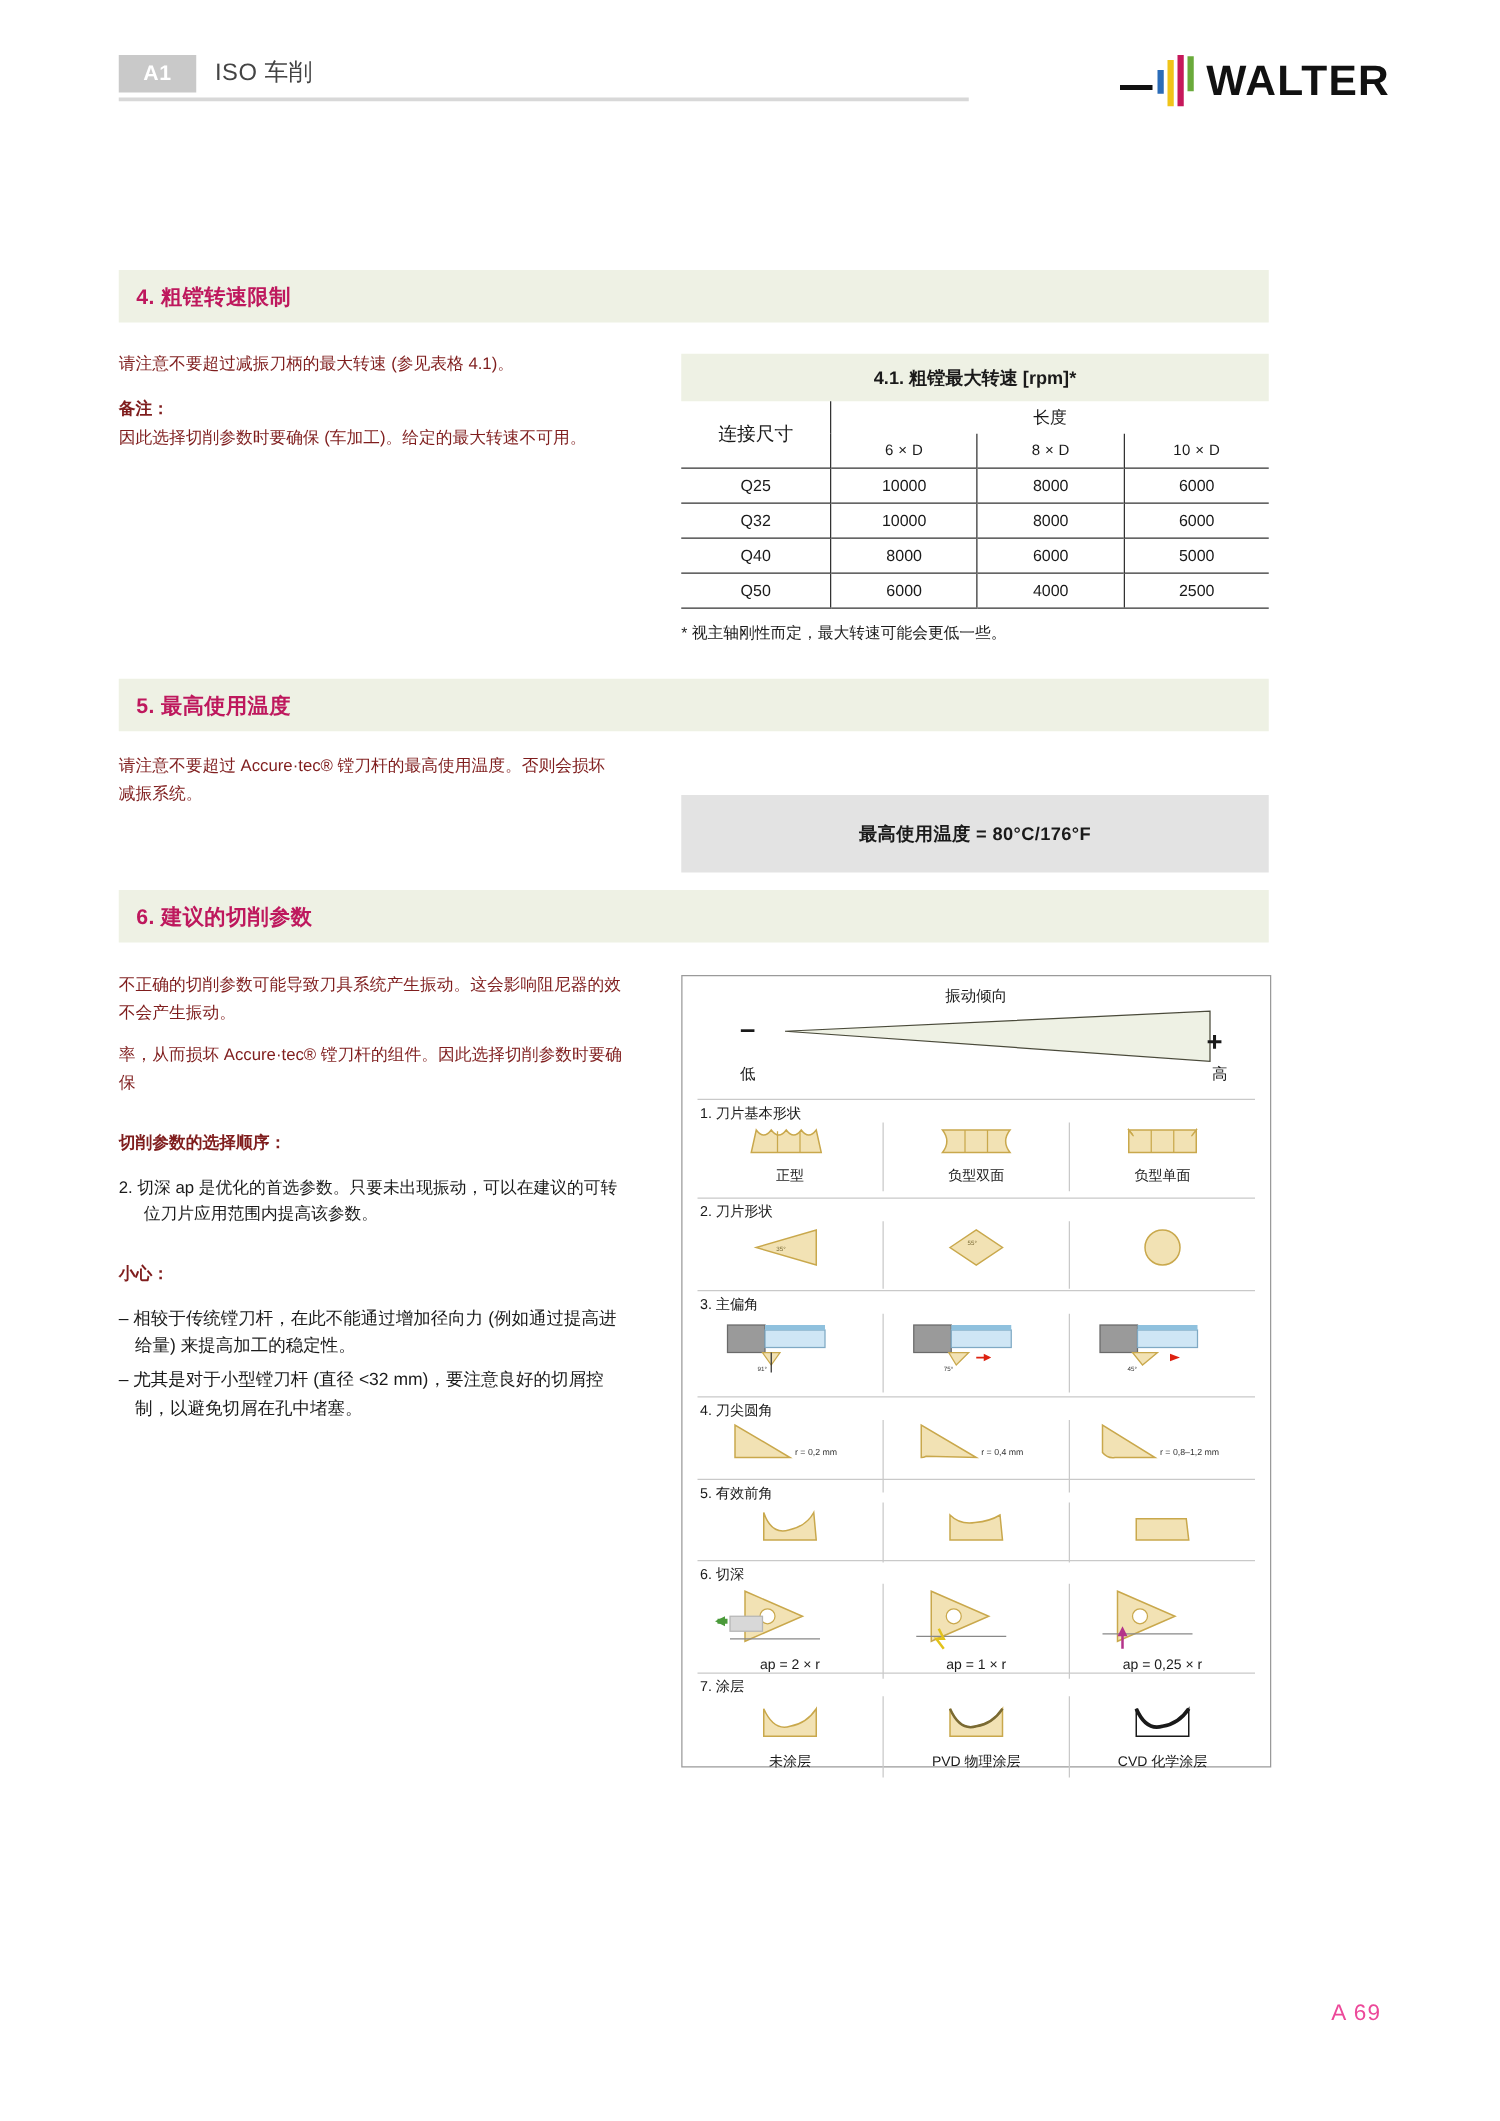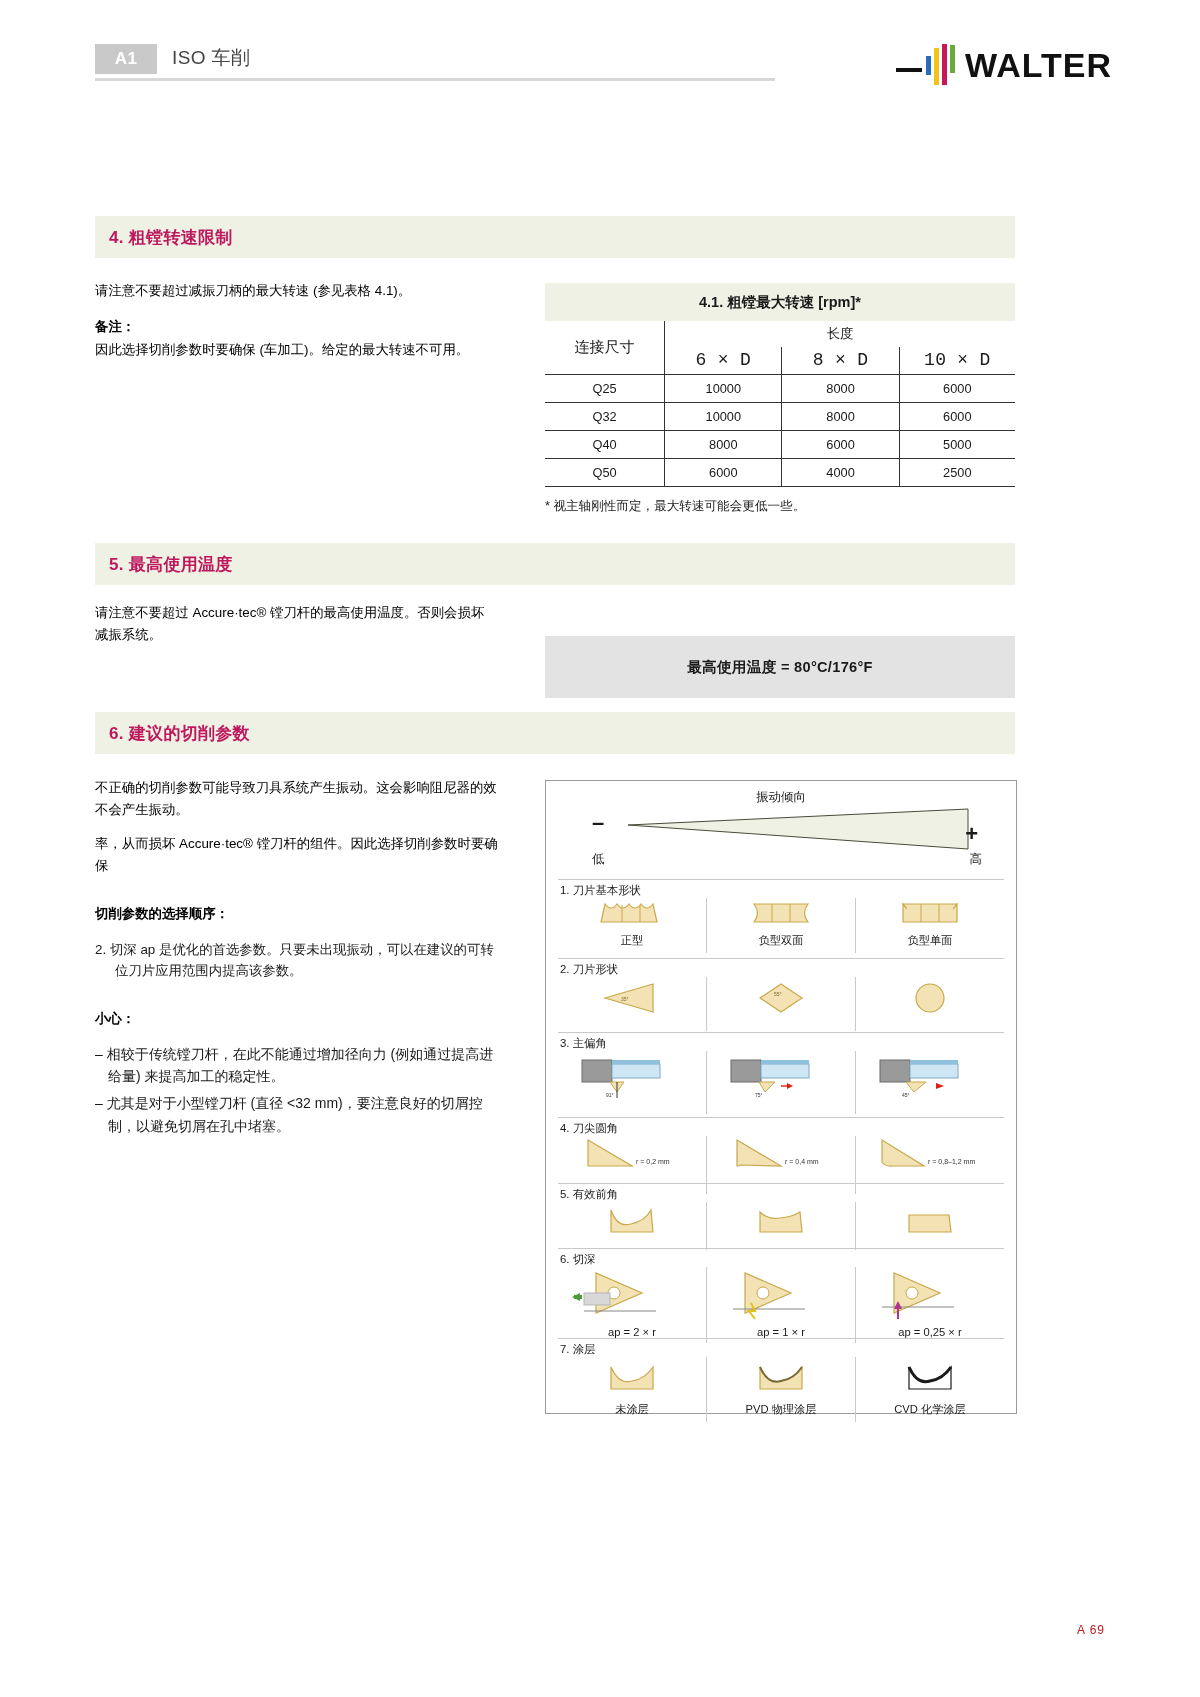--- a/index.html
+++ b/index.html
@@ -44,21 +44,21 @@
   .band{
     position:absolute;left:95px;width:920px;height:42px;background:#eef1e4;
     display:flex;align-items:center;
   }
   .band h2{
     margin:0;padding-left:14px;font-size:17px;font-weight:700;color:#be185d;letter-spacing:.3px;
   }
 
   
   .col-left{position:absolute;left:95px;width:400px;}
-  p.t{margin:0 0 13px 0;font-size:13.4px;line-height:1.62;color:#000000;}
+  p.t{margin:0 0 13px 0;font-size:13.4px;line-height:1.62;color:#7f1d1d;}
   p.t.bold{font-weight:700;margin-bottom:2px;}
   .ol{margin:0;padding-left:0;list-style:none;}
   .ol li{font-size:13.4px;line-height:1.62;margin:0 0 12px 0;padding-left:20px;text-indent:-20px;}
   .ul{margin:0;padding-left:0;list-style:none;}
   .ul li{font-size:14px;line-height:1.62;margin:0 0 4px 0;padding-left:13px;text-indent:-13px;}
 
   
   .tbl-wrap{position:absolute;left:545px;top:283px;width:470px;}
   .tbl-title{
     background:#eef1e4;height:38px;display:flex;align-items:center;justify-content:center;
@@ -66,21 +66,21 @@
   }
   table.spec{border-collapse:collapse;width:470px;font-size:12.6px;}
   table.spec td,table.spec th{padding:0;margin:0;}
   .vline{border-left:1.3px solid #333;}
   .hline-top{border-top:1.1px solid #333;}
   .hline-bot{border-bottom:1.1px solid #333;}
   .hdr-conn{
     width:120px;text-align:center;font-size:15px;font-weight:400;font-family:Liberation Serif, serif;
   }
   .len-label{text-align:center;font-size:13.4px;height:26px;line-height:26px;}
-  .sub-hdr{text-align:center;font-size:18px;height:27px;line-height:27px;letter-spacing:.3px;font-family:Liberation Mono, monospace;}
+  .sub-hdr{text-align:center;font-size:12px;height:27px;line-height:27px;letter-spacing:.3px;}
   .datacell{text-align:center;height:27px;line-height:27px;font-size:12.8px;}
   .footnote{margin-top:11px;font-size:12.6px;color:#1a1a1a;}
 
   
   .temp-box{
     position:absolute;left:545px;top:636px;width:470px;height:62px;
     background:#e3e3e3;display:flex;align-items:center;justify-content:center;
     font-size:14.6px;font-weight:700;letter-spacing:.3px;
   }
 
@@ -102,21 +102,21 @@
 
   .rowblk{position:absolute;left:12px;width:446px;border-top:1px solid #c9c9c9;}
   .rowlabel{font-size:11.4px;padding:3px 0 0 2px;}
   .cells{display:flex;}
   .cell{flex:1;display:flex;flex-direction:column;align-items:center;justify-content:flex-end;}
   .cell + .cell{border-left:1px solid #c9c9c9;}
   .cellcap{font-size:11.2px;padding:3px 0 5px 0;text-align:center;}
   .cellart{display:flex;align-items:center;justify-content:center;}
 
   .ftr{
-    position:absolute;right:95px;bottom:60px;font-size:12px;color:#b91c1c;letter-spacing:1px;
+    position:absolute;right:95px;bottom:76px;font-size:18px;color:#ec4899;letter-spacing:1px;
   }
 </style>
 </head>
 <body>
 
 <div class="page">
 
   <div class="header">
     <div class="hdr-tag">A1</div>
     <div class="hdr-title">ISO 车削</div>

